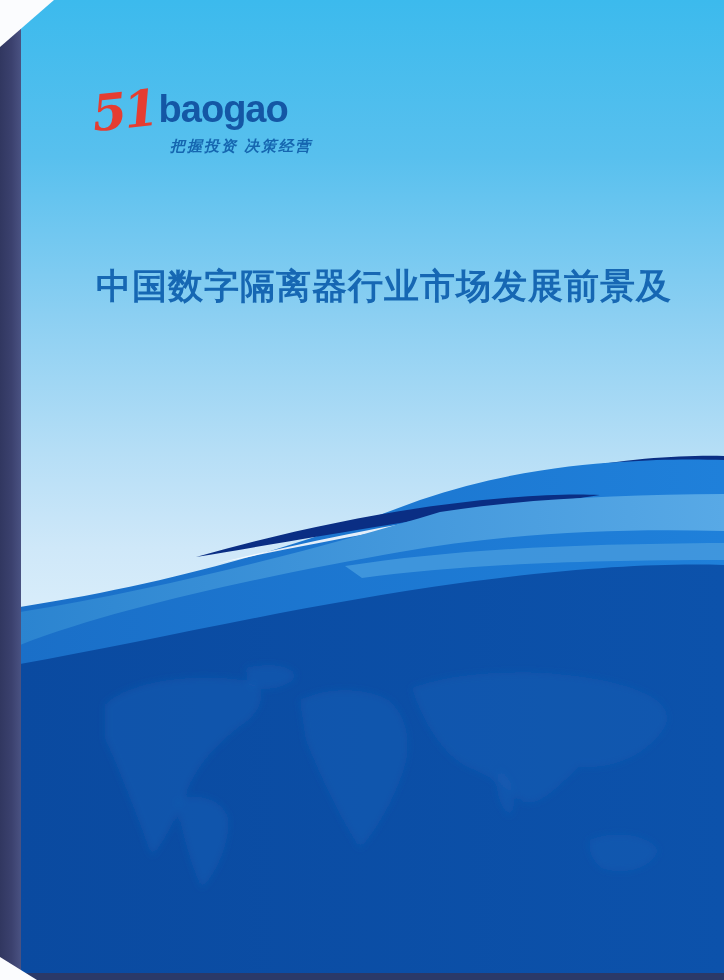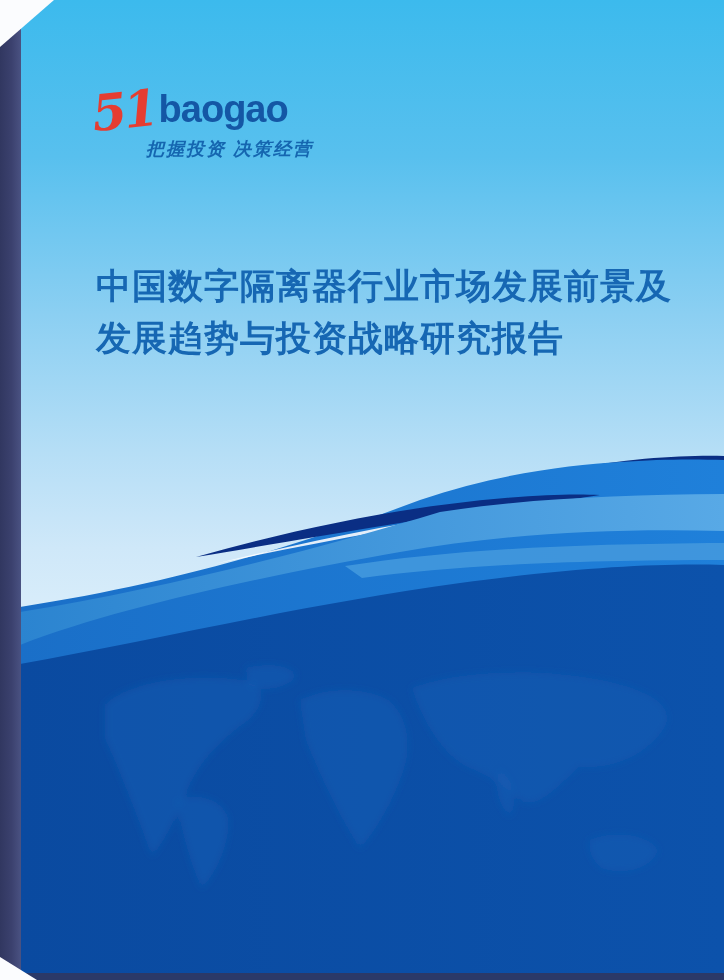--- a/index.html
+++ b/index.html
@@ -28,22 +28,22 @@
   .logo-mark{
     font-style:italic;font-weight:800;font-size:50px;line-height:50px;
     color:#e53d31;transform:rotate(-6deg);letter-spacing:-3px;
     font-family:"DejaVu Serif","Liberation Serif",serif;
   }
   .logo-text{
     font-weight:700;font-size:38px;line-height:46px;color:#1457a5;
     letter-spacing:-1px;margin-left:3px;
   }
   .logo-tagline{
-    margin-left:54px;margin-top:1px;
-    font-style:italic;font-weight:700;font-size:18px;color:#1566b0;
+    margin-left:78px;margin-top:1px;
+    font-style:italic;font-weight:700;font-size:15px;color:#1566b0;
     letter-spacing:2px;white-space:pre;
   }
   .title{
     position:absolute;left:96px;top:260px;z-index:5;
     font-size:35px;line-height:52px;font-weight:600;color:#1667b3;
     letter-spacing:1px;
   }
 </style>
 </head>
 <body>
@@ -117,16 +117,15 @@
   <div class="logo">
     <div class="logo-row">
       <span class="logo-mark">51</span>
       <span class="logo-text">baogao</span>
     </div>
     <div class="logo-tagline">把握投资 决策经营</div>
   </div>
 
   <div class="title">
     <div>中国数字隔离器行业市场发展前景及</div>
-    <div>发展趋势与投资战略研究报告</div>
   </div>
 
 </div>
 
 </body></html>

